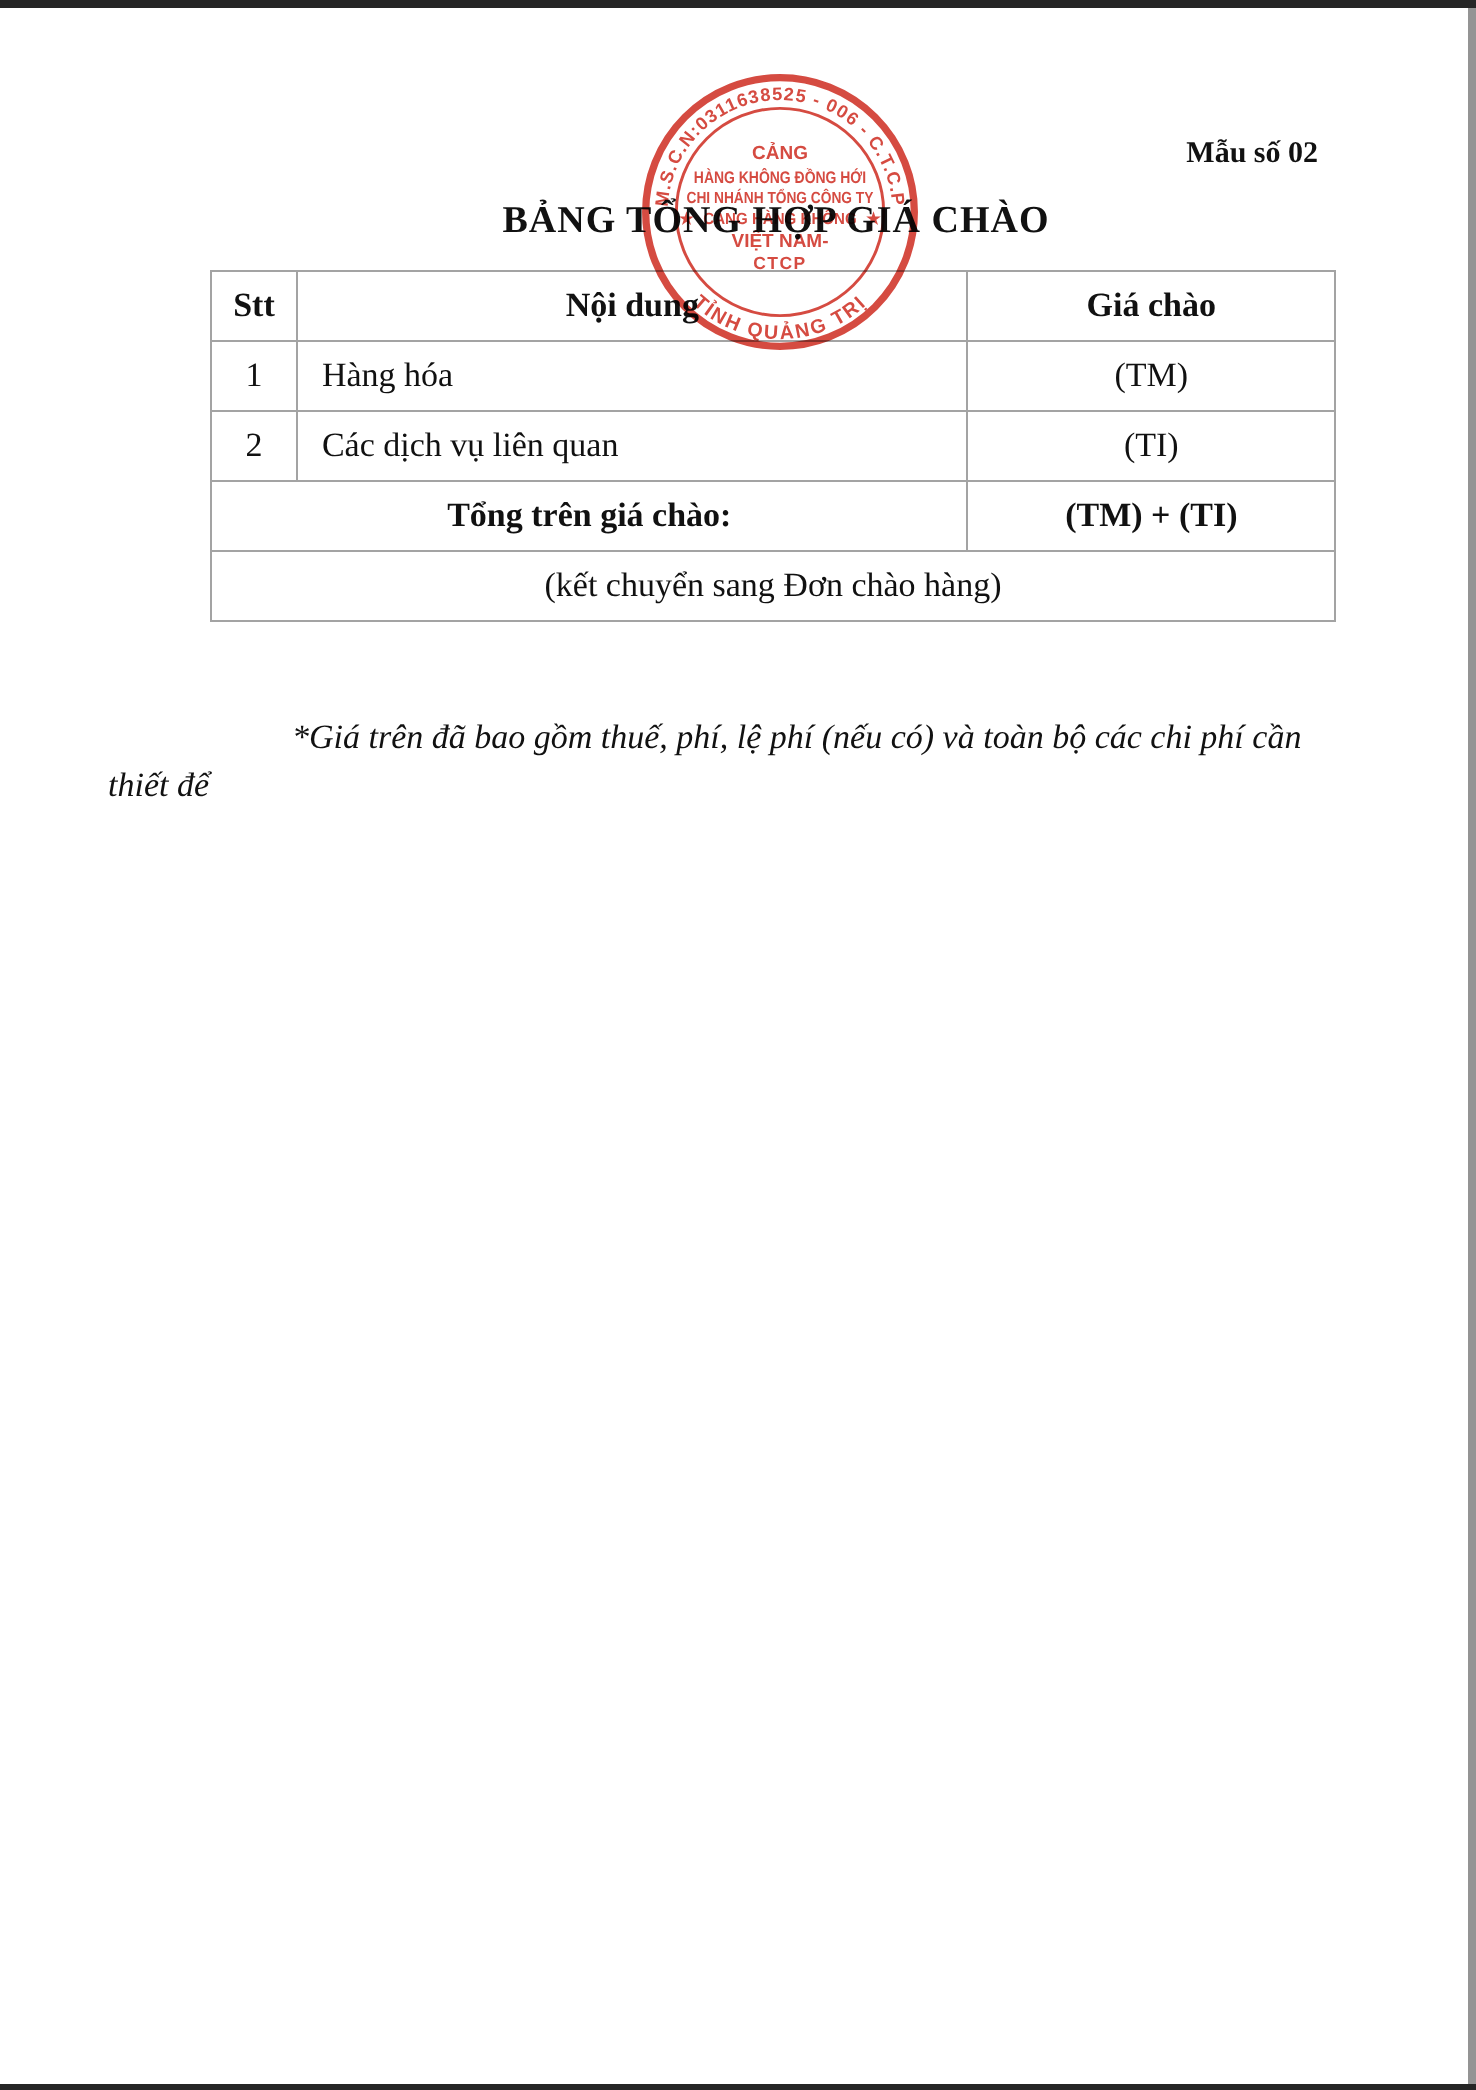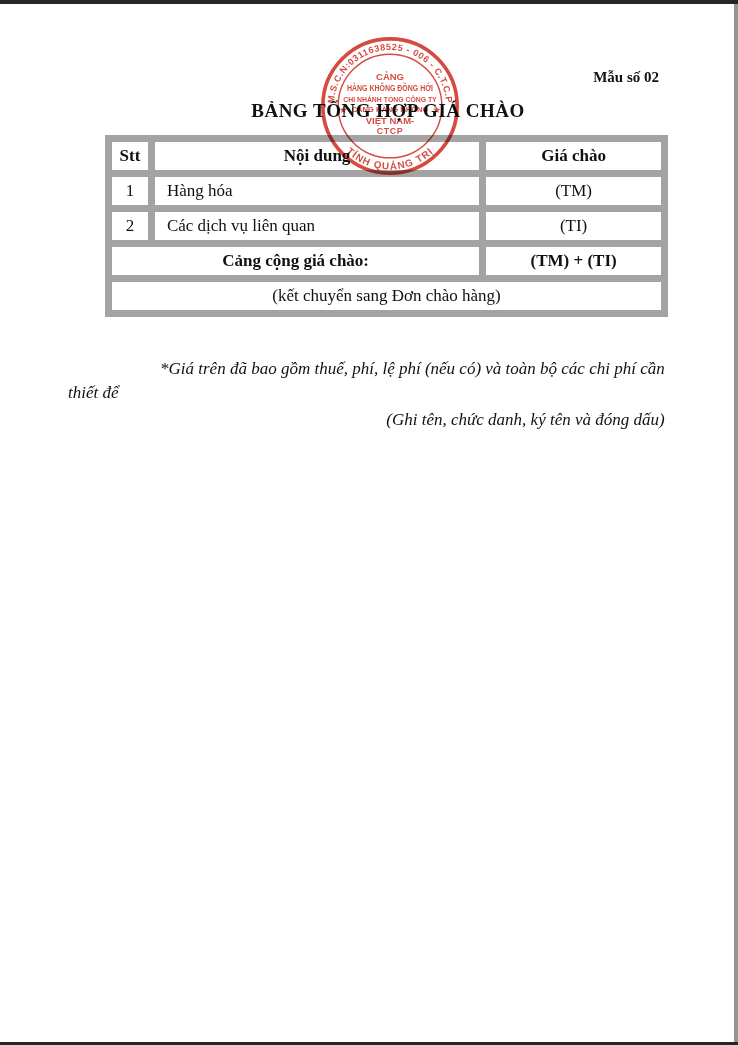--- a/index.html
+++ b/index.html
@@ -47,35 +47,35 @@
   .star { font-size:13px; font-family:"DejaVu Sans",sans-serif; }
 
   
   .quote-table {
     position:absolute; left:105px; top:135px;
     width:563px;
     border-collapse:collapse;
     font-size:17px;
   }
   .quote-table th, .quote-table td {
-    border:7px solid #a3a3a3;
+    border:1px solid #a3a3a3;
     height:35px;
     vertical-align:middle;
     padding:0 4px;
   }
   .quote-table th { font-weight:bold; text-align:center; }
   .cell-center { text-align:center; }
   .cell-left   { text-align:left; padding-left:12px !important; }
   .row-total td { font-weight:bold; text-align:center; }
   .row-words td { text-align:center; }
   .row-carry td { text-align:center; }
 
   
   .note {
-    position:absolute; left:68px; top:357px; width:610px;
+    position:absolute; left:54px; top:357px; width:610px;
     font-size:17px; font-style:italic; line-height:24px;
   }
   .note .line1 { text-indent:92px; }
   .signature {
     position:absolute; left:368px; top:409px; width:315px;
     text-align:center; font-size:17px; line-height:22px;
   }
   .signature .sig-title { font-weight:bold; }
   .signature .sig-sub   { font-style:italic; }
 </style>
@@ -135,30 +135,29 @@
         <td class="cell-center">1</td>
         <td class="cell-left">Hàng hóa</td>
         <td class="cell-center">(TM)</td>
       </tr>
       <tr>
         <td class="cell-center">2</td>
         <td class="cell-left">Các dịch vụ liên quan</td>
         <td class="cell-center">(TI)</td>
       </tr>
       <tr class="row-total">
-        <td colspan="2">Cảng cộng giá chào:</td>
+        <td colspan="2">Tổng trên giá chào:</td>
         <td>(TM) + (TI)</td>
       </tr>
       <tr class="row-carry">
         <td colspan="3">(kết chuyển sang Đơn chào hàng)</td>
       </tr>
     </tbody>
   </table>
 
   <div class="note">
     <div class="line1">*Giá trên đã bao gồm thuế, phí, lệ phí (nếu có) và toàn bộ các chi phí cần thiết để</div>
   </div>
 
   <div class="signature">
-    <div class="sig-sub">(Ghi tên, chức danh, ký tên và đóng dấu)</div>
   </div>
 
 </div>
 
 </body></html>

